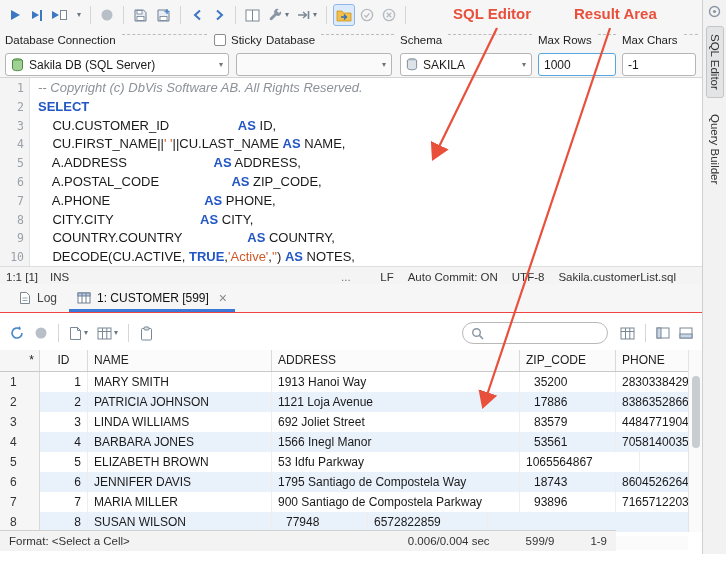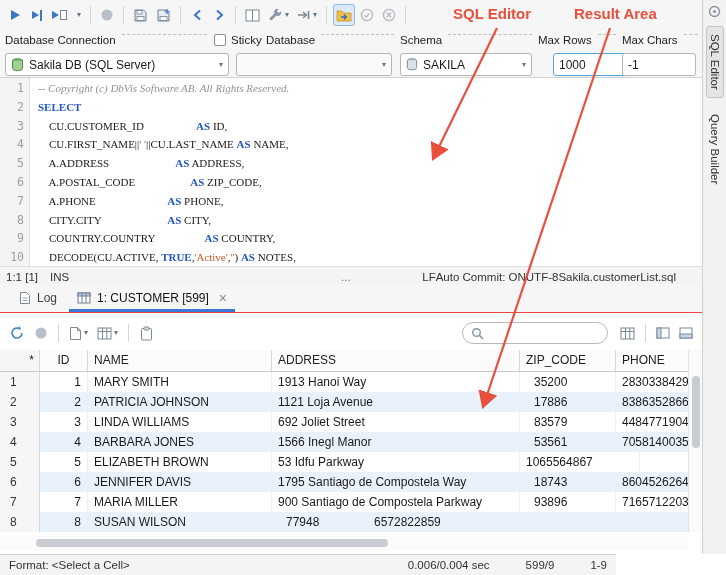--- a/index.html
+++ b/index.html
@@ -19,29 +19,29 @@
   .clabel{position:absolute;top:4px;height:15px;display:flex;font-size:11.5px;color:#222;white-space:nowrap}
   .rule{flex:1;border-top:1px dashed #bdbdbd;margin-left:6px}
   .checkbox{width:12px;height:12px;border:1px solid #8c8c8c;border-radius:2px;background:#fff;margin-right:5px;display:inline-block}
   .select{position:absolute;top:23px;height:23px;background:#fff;border:1px solid #b5b5b5;border-radius:3px;display:flex;align-items:center;padding:0 5px;gap:5px;font-size:12px;color:#1a1a1a}
   .select .chev{margin-left:auto}
   .tinput{position:absolute;top:23px;height:23px;background:#fff;border:1px solid #b5b5b5;border-radius:3px;font-size:12px;padding:0 5px;color:#1a1a1a;width:100%}
   
   .editor{top:78px;width:702px;height:188px;background:#fff;display:flex;overflow:hidden}
   .gutter{width:30px;background:#f4f4f4;border-right:1px solid #e2e2e2;text-align:right;padding:1px 5px 0 0;font-family:"DejaVu Sans Mono",monospace;font-size:11.5px;color:#9aa1a8;flex:0 0 auto}
   .gutter div{height:18.8px;line-height:18.8px}
-  .code{flex:1;padding:1px 0 0 8px;font-family:Liberation Serif, serif;font-size:11px;color:#1a1a1a;overflow:hidden}
+  .code{flex:1;padding:1px 0 0 8px;font-family:Liberation Sans, sans-serif;font-size:13px;color:#1a1a1a;overflow:hidden}
   .code-line{white-space:pre;height:18.8px;line-height:18.8px}
   .tok-k{color:#2257c4;font-weight:bold}
   .tok-s{color:#ce5a28}
   .tok-c{color:#8d9299;font-style:italic}
   
   .estatus{top:266px;width:702px;height:21px;background:#f4f4f5;border-top:1px solid #ddd;font-size:11.5px;color:#333}
   .estatus span{position:absolute;top:0;line-height:20px;white-space:nowrap}
-  .eright{position:absolute;right:26px;top:0;display:flex;line-height:20px}
+  .eright{position:absolute;right:26px;top:0;display:flex;gap:14px;line-height:20px}
   .eright span{position:static}
   
   .tabbar{top:284px;width:702px;height:29px;background:#f6f6f7;border-bottom:1px solid #ef4444;display:flex;align-items:stretch;padding-left:9px}
   .tab{display:flex;align-items:center;gap:6px;padding:0 10px;position:relative;color:#444;font-size:12px;cursor:default}
   .tab.active{color:#111}
   .tab.active::after{content:"";position:absolute;left:2px;right:2px;bottom:0;height:3px;background:#3b79d6}
   .tab .close{color:#888;font-size:14px;margin-left:4px;line-height:1}
   
   .rtoolbar{top:316px;width:702px;height:34px;background:#fff;display:flex;align-items:center;padding:0 6px;gap:3px}
   .spacer{flex:1}
@@ -61,21 +61,21 @@
   .c-name{width:184px;flex:0 0 auto}
   .c-addr{width:248px;flex:0 0 auto}
   .c-zip{width:96px;flex:0 0 auto}
   .cell.c-zip{padding-left:14px}
   .c-phone{width:120px;flex:0 0 auto}
   .vscroll{position:absolute;left:688px;top:350px;width:14px;height:182px;background:#fafafa;border-left:1px solid #e3e3e3}
   .vthumb{position:absolute;left:3px;top:26px;width:8px;height:72px;background:#c9cdd2;border-radius:4px}
   .hscroll{top:536px;width:688px;height:14px;background:#fbfbfb}
   .hthumb{position:absolute;left:36px;top:3px;width:352px;height:8px;background:#c9cdd2;border-radius:4px}
   
-  .bottombar{top:554px;width:616px;height:21px;background:#f3f3f4;border-top:1px solid #d0d0d0;display:flex;align-items:center;padding:0 9px;font-size:11.5px;color:#333}
+  .bottombar{top:530px;width:616px;height:21px;background:#f3f3f4;border-top:1px solid #d0d0d0;display:flex;align-items:center;padding:0 9px;font-size:11.5px;color:#333}
   .bright{margin-left:auto;display:flex;gap:36px}
   
   .strip{position:absolute;left:702px;top:0;width:24px;height:554px;background:#f2f2f3;border-left:1px solid #cfcfcf;display:flex;flex-direction:column;align-items:center;padding-top:5px;gap:8px}
   .vtab{writing-mode:vertical-rl;font-size:11.5px;color:#333;padding:7px 2px;border:1px solid transparent;border-radius:3px;white-space:nowrap}
   .vtab.active{background:#e3e4e6;border-color:#c5c5c7}
   
   .ann-label{position:absolute;color:#e8503c;font-size:15px;font-weight:600;z-index:30;white-space:nowrap}
   .ann-svg{position:absolute;left:0;top:0;z-index:29;pointer-events:none}
 </style>
 </head>
@@ -213,21 +213,21 @@
       <span class="chev">▾</span>
     </div>
     <div class="select" style="left:400px;width:132px">
       <svg width="12" height="13" viewBox="0 0 13 14">
           <ellipse cx="6.5" cy="3" rx="5" ry="2.2" fill="#c2cbd4" stroke="#7a8794"></ellipse>
           <path d="M1.5 3v7.5c0 1.2 2.2 2.2 5 2.2s5-1 5-2.2V3" fill="#dde3e9" stroke="#7a8794"></path>
         </svg>
       <span>SAKILA</span>
       <span class="chev">▾</span>
     </div>
-    <div style="position:absolute;left:538px;top:23px;width:78px"><input class="tinput" style="position: static; border: 1.5px solid rgb(88, 166, 224); margin-left: 15px;" value="1000"></div>
+    <div style="position:absolute;left:538px;top:23px;width:78px"><input class="tinput" style="position: static; border: 1.5px solid rgb(88, 166, 224);" value="1000"></div>
     <div style="position:absolute;left:622px;top:23px;width:74px"><input class="tinput" style="position: static;" value="-1"></div>
   </div>
 
   <div class="editor abs">
     <div class="gutter">
         <div>1</div>
         <div>2</div>
         <div>3</div>
         <div>4</div>
         <div>5</div>

